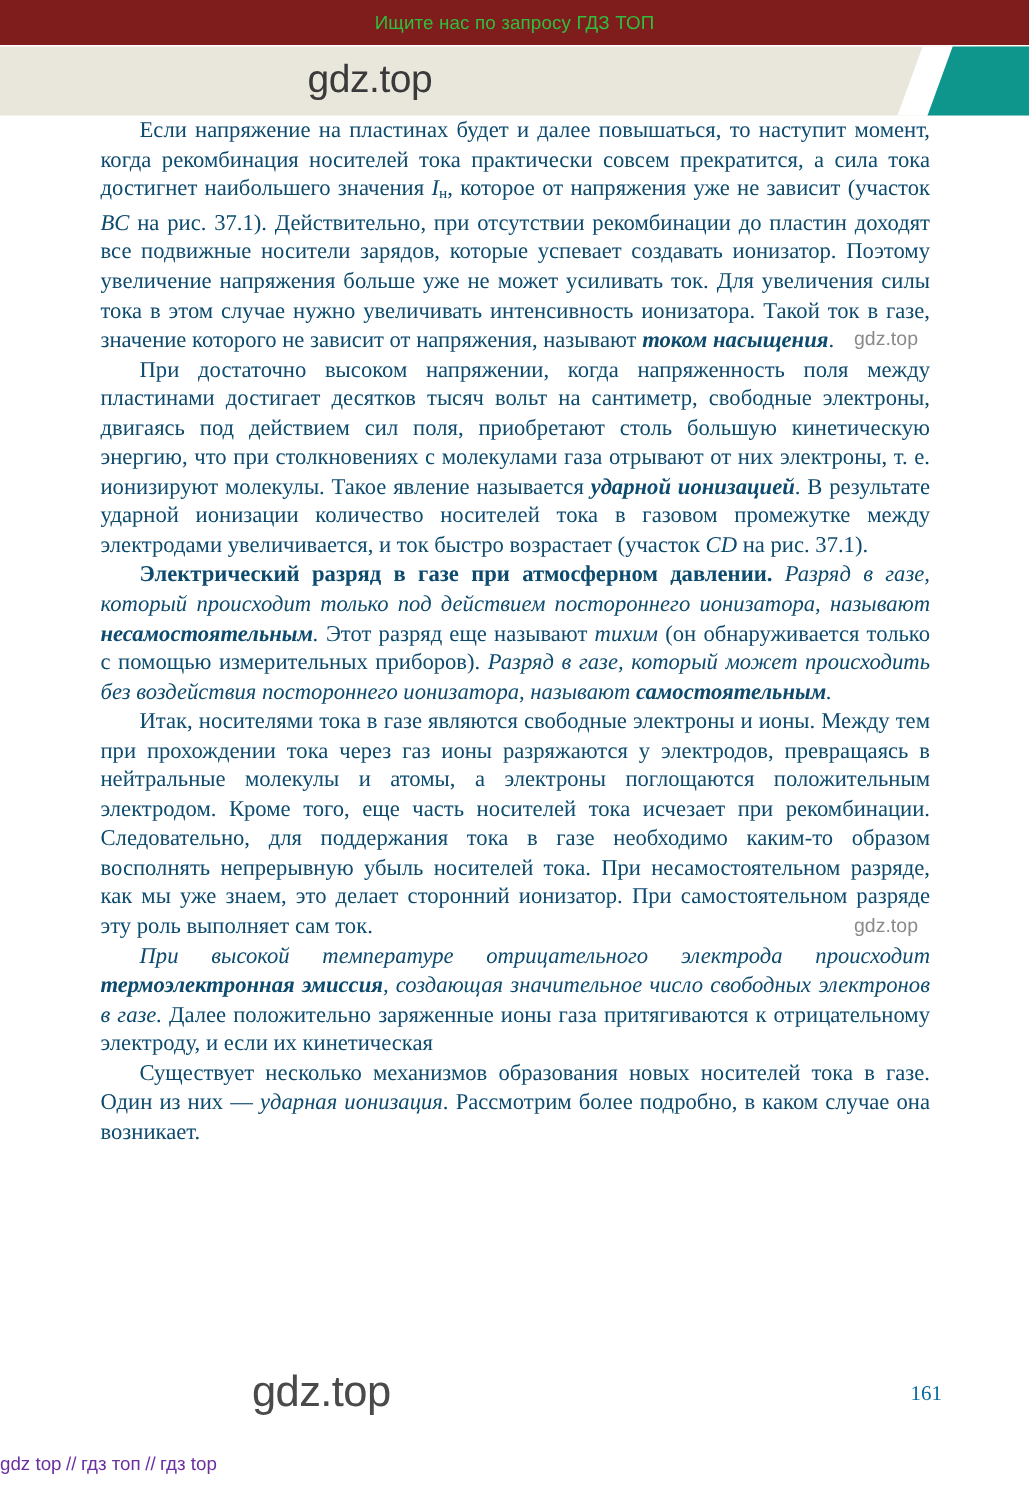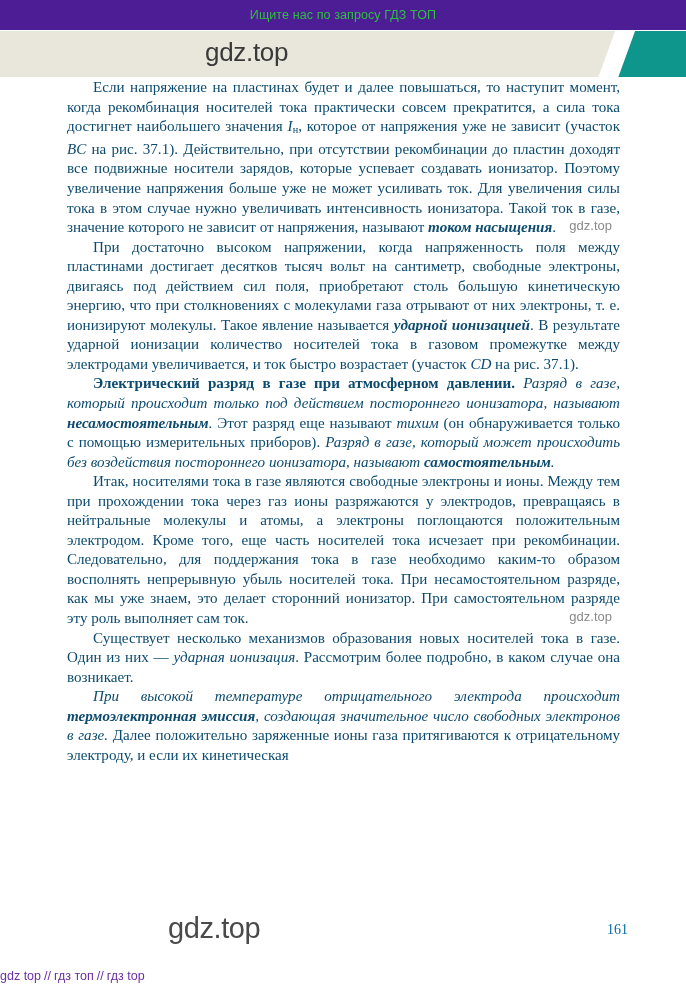--- a/index.html
+++ b/index.html
@@ -18,21 +18,21 @@
 
   
   .promo-bar {
     position: absolute;
     top: 0; left: 0;
     width: 686px;
     height: 30px;
     display: flex;
     align-items: center;
     justify-content: center;
-    background: #4c1d95;
+    background: #7f1d1d;
   }
   .promo-text {
     font-family: "Liberation Sans", "DejaVu Sans", sans-serif;
     font-size: 12.5px;
     color: #2FBF3F;
     letter-spacing: .1px;
     white-space: nowrap;
   }
 
   
@@ -172,23 +172,23 @@
   <p class="para">При достаточно высоком напряжении, когда напряженность поля между пластинами достигает десятков тысяч вольт на сантиметр, свободные электроны, двигаясь под действием сил поля, приобретают столь большую кинетическую энергию, что при столкновениях с молекулами газа отрывают от них электроны, т.&nbsp;е. ионизируют молекулы. Такое явление называется <span class="bi">ударной ионизацией</span>. В результате ударной ионизации количество носителей тока в газовом промежутке между электродами увеличивается, и ток быстро возрастает (участок <span class="mathit">CD</span> на рис. 37.1).</p>
 
   <p class="para"><b>Электрический разряд в газе при атмосферном давлении.</b> <i>Разряд в газе, который происходит только под действием постороннего ионизатора, называют <span class="bi">несамостоятельным</span>.</i> Этот разряд еще называют <i>тихим</i> (он обнаруживается только с помощью измерительных приборов). <i>Разряд в газе, который может происходить без воздействия постороннего ионизатора, называют <span class="bi">самостоятельным</span>.</i></p>
 
   <p class="para">Итак, носителями тока в газе являются свободные электроны и ионы. Между тем при прохождении тока через газ ионы разряжаются у электродов, превращаясь в нейтральные молекулы и атомы, а электроны поглощаются положительным электродом. Кроме того, еще часть носителей тока исчезает при рекомбинации. Следовательно, для поддержания тока в газе необходимо каким-то образом восполнять непрерывную убыль носителей тока. При несамостоятельном разряде, как мы уже знаем, это делает сторонний ионизатор. При самостоятельном разряде эту роль выполняет сам ток.</p>
 
   <div class="wm-row">
     <span class="wm wm-inline-2">gdz.top</span>
   </div>
 
+  <p class="para"><i>При высокой температуре отрицательного электрода происходит <span class="bi">термоэлектронная эмиссия</span>, создающая значительное число свободных электронов в газе.</i> Далее положительно заряженные ионы газа притягиваются к отрицательному электроду, и если их кинетическая</p>
+
   <p class="para">Существует несколько механизмов образования новых носителей тока в газе. Один из них — <i>ударная ионизация</i>. Рассмотрим более подробно, в каком случае она возникает.</p>
-
-  <p class="para"><i>При высокой температуре отрицательного электрода происходит <span class="bi">термоэлектронная эмиссия</span>, создающая значительное число свободных электронов в газе.</i> Далее положительно заряженные ионы газа притягиваются к отрицательному электроду, и если их кинетическая</p>
 
 </div>
 
 <div class="footer-logo">gdz.top</div>
 <div class="page-number">161</div>
 
 <div class="footer-links">
   <a href="#">gdz top</a><span class="sep">//</span><a href="#">гдз топ</a><span class="sep">//</span><a href="#">гдз top</a>
 </div>
 

